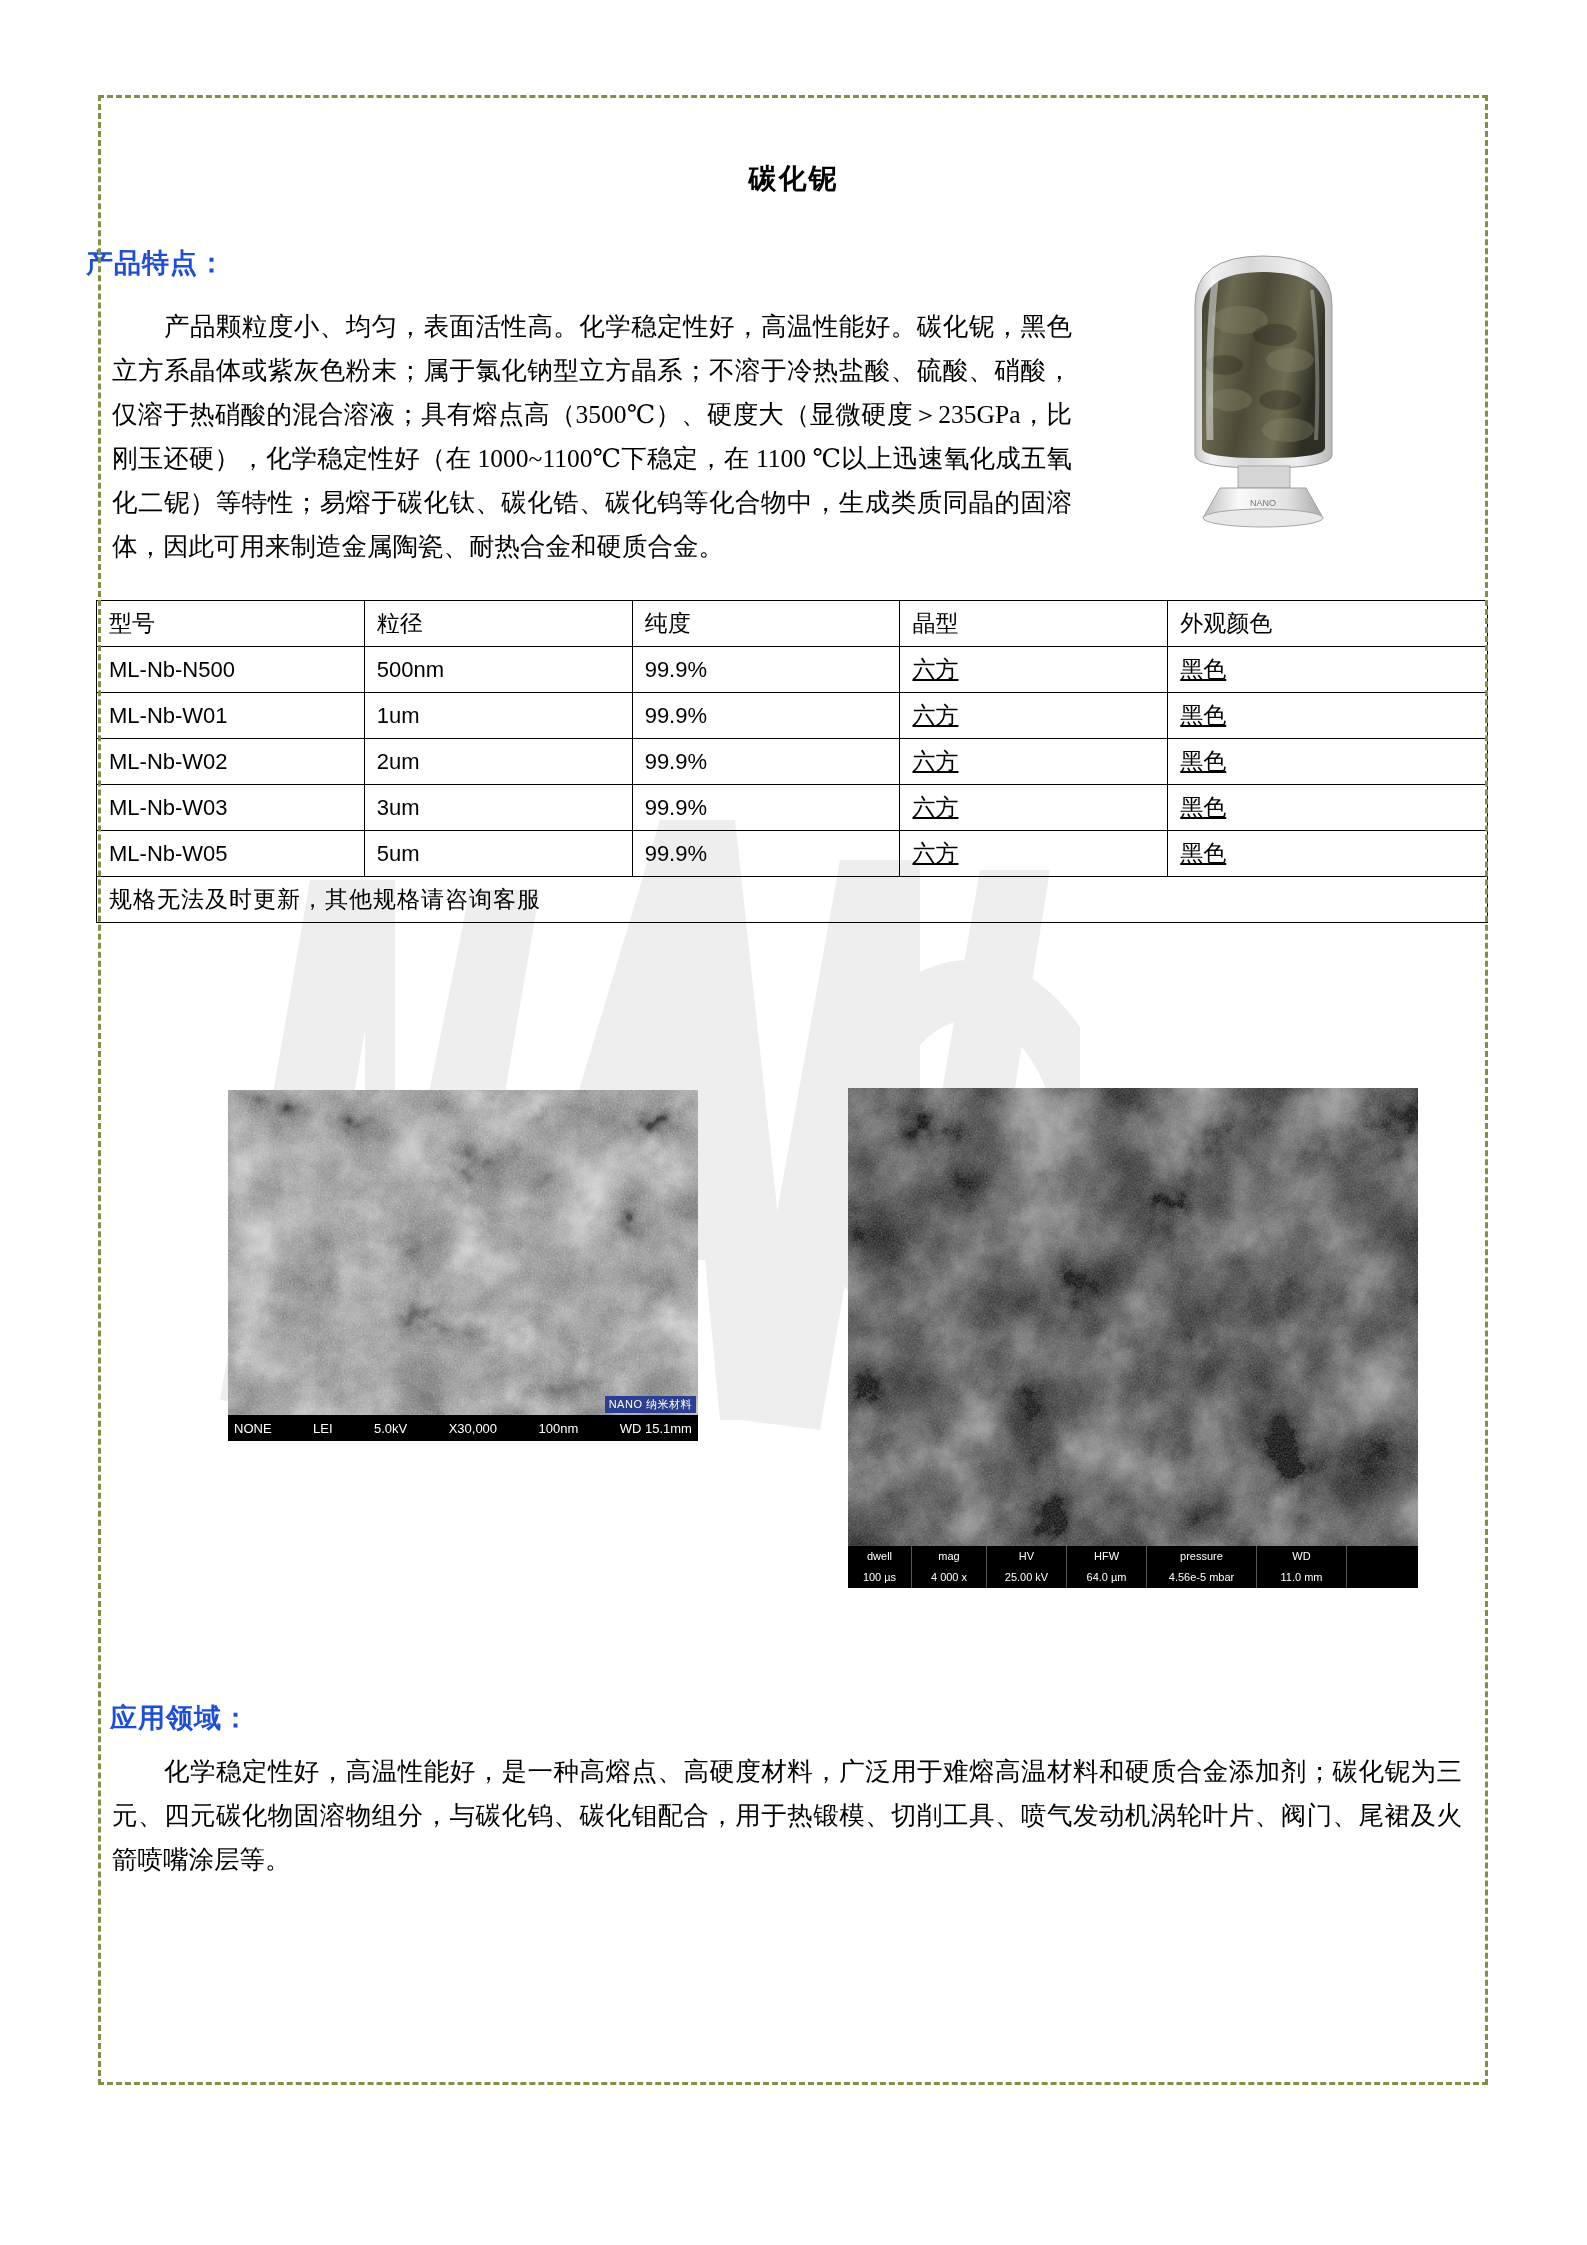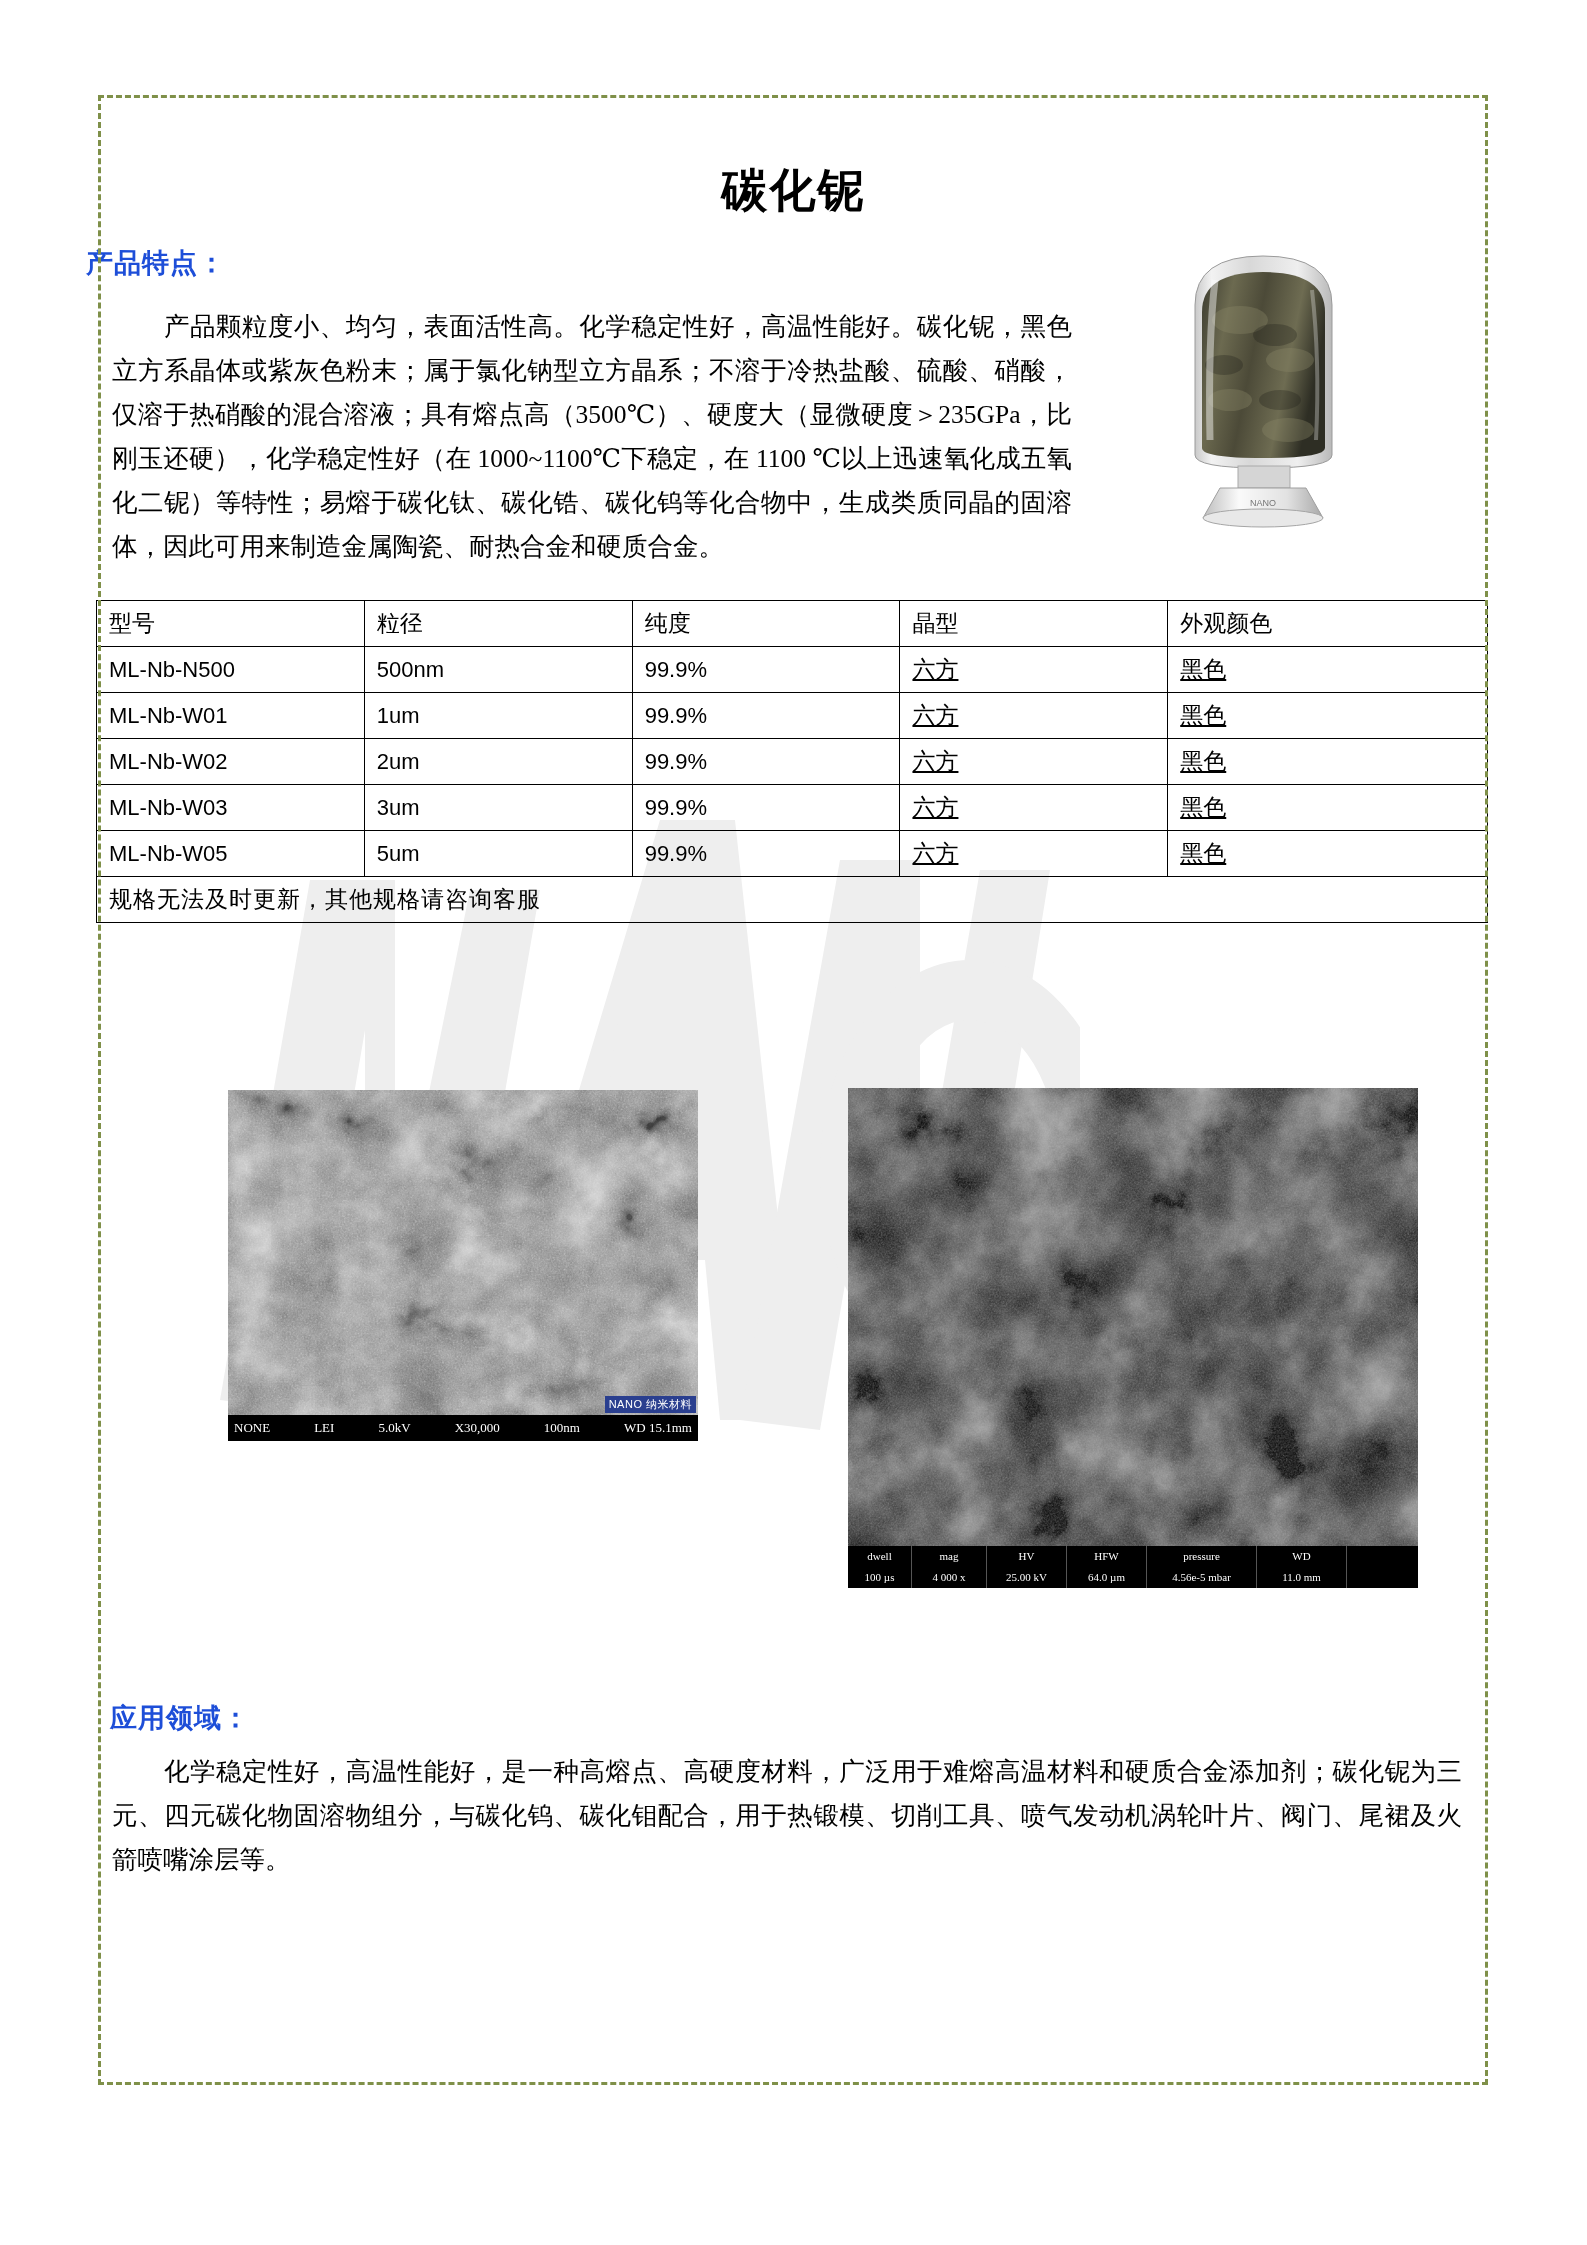--- a/index.html
+++ b/index.html
@@ -41,21 +41,21 @@
     z-index: 3;
   }
 
   .doc-title {
     position: absolute;
     left: 0; top: 160px;
     width: 1587px;
     text-align: center;
     font-family: "DejaVu Sans", sans-serif;
     font-weight: bold;
-    font-size: 46px;
+    font-size: 28px;
     letter-spacing: 2px;
     color: #000;
   }
 
   .section-head {
     position: absolute;
     font-family: "DejaVu Sans", sans-serif;
     font-weight: bold;
     font-size: 27px;
     color: #1d4ed8;
@@ -146,21 +146,21 @@
     overflow: hidden;
   }
   .sem-img svg { position:absolute; left:0; top:0; width:100%; height:100%; }
 
   .sem-bar {
     position: absolute;
     left: 0; bottom: 0;
     width: 100%;
     background: #000;
     color: #fff;
-    font-family: Liberation Serif, serif;
+    font-family: Liberation Sans, sans-serif;
     display: flex;
     align-items: center;
   }
   #sem-left .sem-bar {
     height: 26px;
     font-size: 13px;
     padding: 0 6px;
     justify-content: space-between;
   }
   #sem-right .sem-bar {

